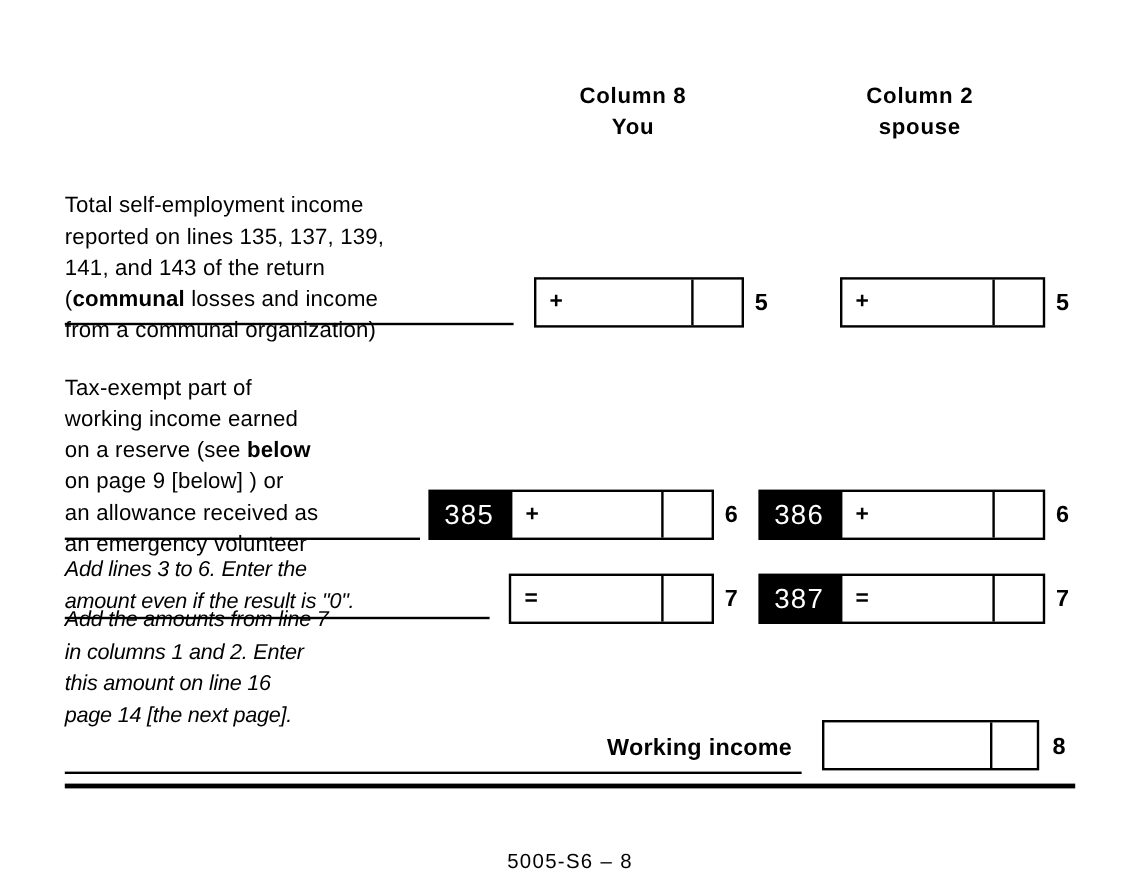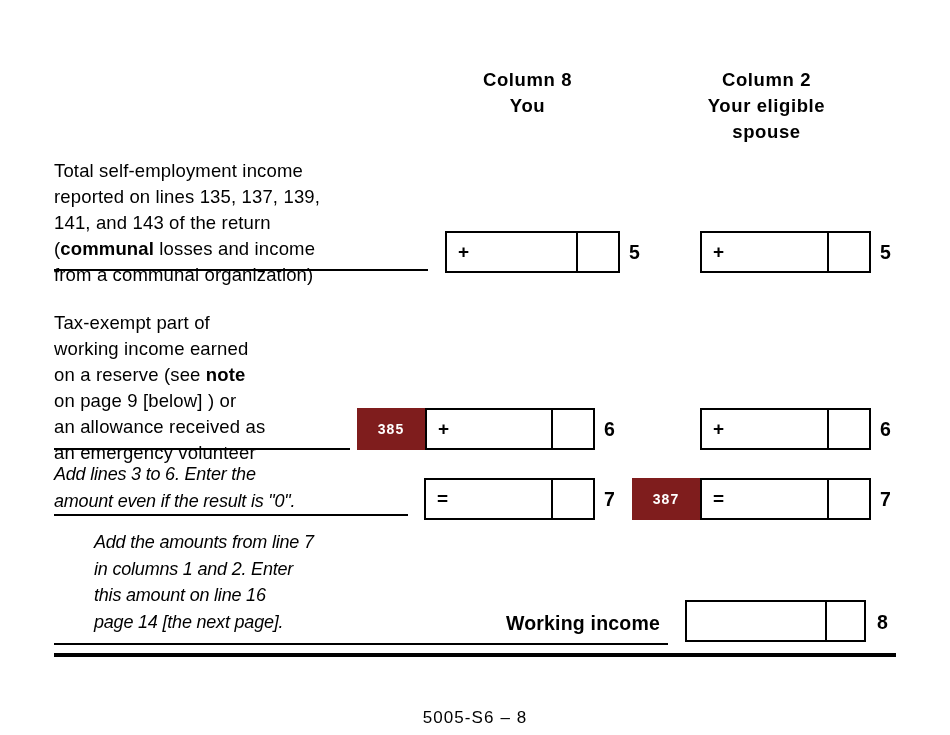--- a/index.html
+++ b/index.html
@@ -67,24 +67,24 @@
   }
   .amount-box .cents {
     box-sizing: border-box;
     border-left: 2.5px solid #000000;
     flex: 0 0 auto;
   }
 
   
   .code-chip {
     box-sizing: border-box;
-    background: #7f1d1d;
+    background: #000000;
     color: #ffffff;
-    font-size: 14px;
-    font-weight: bold;
+    font-size: 23px;
+    font-weight: normal;
     letter-spacing: 1.1px;
     display: flex;
     align-items: center;
     justify-content: center;
   }
 
   
   .line-no {
     font-size: 19.5px;
     font-weight: bold;
@@ -113,21 +113,20 @@
 
 <div id="page">
 
   <div class="abs col-head" style="left:445px; top:67px; width:165px;">
     <div>Column 8</div>
     <div>You</div>
   </div>
 
   <div class="abs col-head" style="left:684px; top:67px; width:165px;">
     <div>Column 2</div>
-    <div>Your eligible</div>
     <div>spouse</div>
   </div>
 
   <div class="abs desc" style="left:54px; top:132px; width:392px;">
     <span>Total self-employment income
 reported on lines 135, 137, 139,
 141, and 143 of the return
 (</span><b>communal</b><span> losses and income
 from a communal organization)</span>
   </div>
@@ -142,35 +141,36 @@
 
   <div class="abs amount-box" style="left:700px; top:231px; width:171px; height:42px;">
     <div class="dollars">+</div>
     <div class="cents" style="width:42px;"></div>
   </div>
   <div class="abs line-no" style="left:880px; top:243px;">5</div>
 
   <div class="abs desc" style="left:54px; top:284px; width:330px;">
     <span>Tax-exempt part of
 working income earned
-on a reserve (see </span><b>note</b><span>
+on a reserve (see </span><b>below</b><span>
 on page 9 [below] ) or
 an allowance received as
 an emergency volunteer</span>
   </div>
 
   <div class="abs rule rule-thin" style="left:54px; top:448px; width:296px;"></div>
 
   <div class="abs code-chip" style="left:357px; top:408px; width:68px; height:42px;">385</div>
   <div class="abs amount-box" style="left:425px; top:408px; width:170px; height:42px;">
     <div class="dollars">+</div>
     <div class="cents" style="width:42px;"></div>
   </div>
   <div class="abs line-no" style="left:604px; top:420px;">6</div>
 
+  <div class="abs code-chip" style="left:632px; top:408px; width:68px; height:42px;">386</div>
   <div class="abs amount-box" style="left:700px; top:408px; width:171px; height:42px;">
     <div class="dollars">+</div>
     <div class="cents" style="width:42px;"></div>
   </div>
   <div class="abs line-no" style="left:880px; top:420px;">6</div>
 
   <div class="abs desc narrow" style="left:54px; top:461px; width:360px;">Add lines 3 to 6. Enter the
 amount even if the result is "0".</div>
 
   <div class="abs rule rule-thin" style="left:54px; top:514px; width:354px;"></div>
@@ -181,21 +181,21 @@
   </div>
   <div class="abs line-no" style="left:604px; top:490px;">7</div>
 
   <div class="abs code-chip" style="left:632px; top:478px; width:68px; height:42px;">387</div>
   <div class="abs amount-box" style="left:700px; top:478px; width:171px; height:42px;">
     <div class="dollars">=</div>
     <div class="cents" style="width:42px;"></div>
   </div>
   <div class="abs line-no" style="left:880px; top:490px;">7</div>
 
-  <div class="abs desc narrow" style="left:54px; top:529px; width:370px;margin-left:40px;">Add the amounts from line 7
+  <div class="abs desc narrow" style="left:54px; top:503px; width:370px;">Add the amounts from line 7
 in columns 1 and 2. Enter
 this amount on line 16
 page 14 [the next page].</div>
 
   <div class="abs bold-label" style="left:400px; top:612px; width:260px;">Working income</div>
 
   <div class="abs amount-box" style="left:685px; top:600px; width:181px; height:42px;">
     <div class="dollars"></div>
     <div class="cents" style="width:39px;"></div>
   </div>

